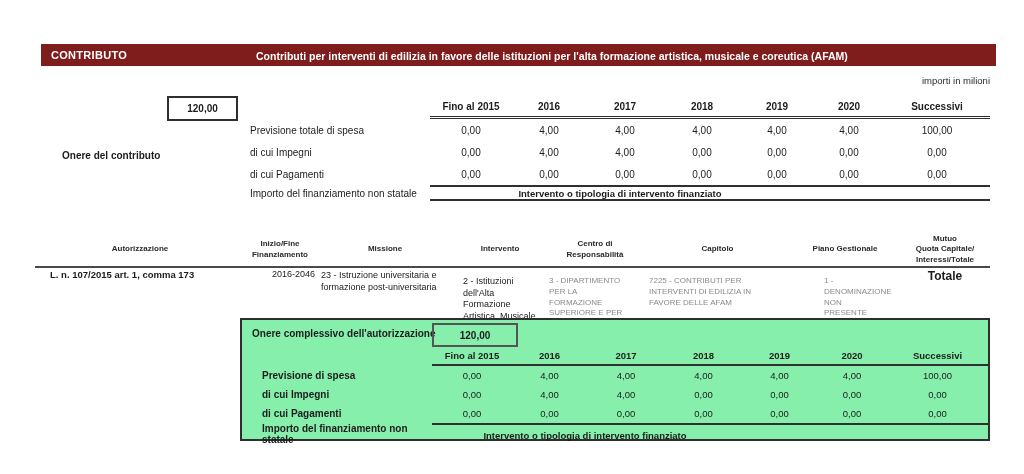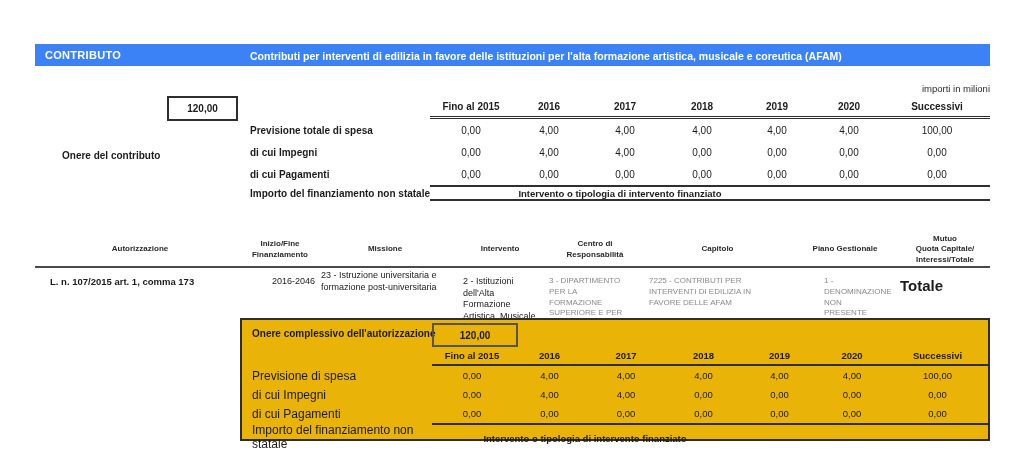--- a/index.html
+++ b/index.html
@@ -1,76 +1,76 @@
 <!DOCTYPE html>
 <html><head>
 <meta charset="utf-8">
 <style>
   html,body{margin:0;padding:0;background:#ffffff;}
   .page{position:relative;width:1024px;height:474px;background:#ffffff;overflow:hidden;
         font-family:"Liberation Sans",sans-serif;color:#1c1c1c;}
 
   
   .bar{position:absolute;left:35px;width:955px;color:#ffffff;font-weight:bold;}
-  .bar1{top:44px;height:22px;background:#3b82f6;font-size:11px;line-height:22px;}
+  .bar1{top:44px;height:22px;background:#7f1d1d;font-size:11px;line-height:22px;margin-left:6px;}
   .bar2{top:207px;height:21px;background:#8e8e8e;font-size:11px;line-height:21px;}
   .bar .seclabel{padding-left:10px;letter-spacing:.3px;}
   .bar .bartitle{position:absolute;left:215px;top:1px;font-size:10.5px;font-weight:bold;white-space:nowrap;}
 
-  .note{position:absolute;right:34px;top:83px;font-size:9.5px;color:#2a2a2a;}
+  .note{position:absolute;right:34px;top:75px;font-size:9.5px;color:#2a2a2a;}
 
   
   .onere-lbl{position:absolute;left:62px;top:102px;font-size:10px;font-weight:bold;margin-top:48px;}
   .onere-box{position:absolute;left:167px;top:96px;width:67px;height:21px;border:2px solid #2e2e2e;
              display:flex;align-items:center;justify-content:center;font-size:10px;font-weight:bold;background:#fff;}
 
   
   .ttable{position:absolute;left:250px;top:96px;width:740px;}
   .trow{display:grid;grid-template-columns:180px 560px;}
-  .tlabel{font-size:10px;font-weight:bold;display:flex;align-items:center;}
+  .tlabel{font-size:10px;font-weight:normal;display:flex;align-items:center;}
   .tnum{display:grid;grid-template-columns:82px 74px 78px 76px 74px 70px 106px;}
   .tcell{font-size:10px;display:flex;align-items:center;justify-content:center;text-align:center;}
   .thead{height:23px;}
   .thead .tnum{border-bottom:3px double #2f2f2f;}
   .thead .tcell{font-weight:bold;}
   .tdata{height:22px;}
   .tfin{height:16px;}
   .tfin .tlabel{align-items:center;}
   .merged-top{border-top:2px solid #2f2f2f;border-bottom:2px solid #2f2f2f;
               display:flex;align-items:center;justify-content:center;
               font-size:9.5px;font-weight:bold;padding-right:180px;box-sizing:border-box;}
 
   
   .opgrid{display:grid;grid-template-columns:210px 70px 140px 90px 100px 145px 110px 90px;}
   .opheads{position:absolute;left:35px;top:233px;width:955px;height:33px;align-items:center;
            border-bottom:2px solid #4a4a4a;}
   .ophead{font-size:8px;font-weight:bold;text-align:center;white-space:pre-line;line-height:1.3;color:#2a2a2a;}
 
   
   .oprow{position:absolute;left:35px;top:269px;width:955px;align-items:start;}
-  .opcell{font-size:9px;line-height:1.3;padding-top:7px;}
+  .opcell{font-size:9px;line-height:1.3;}
   .c-aut{padding-left:15px;font-weight:bold;font-size:9.5px;}
   .c-ini{text-align:right;}
   .c-mis{padding:1px 12px 0 6px;}
   .c-prg{padding:7px 2px 0 8px;}
   .gray{color:#8a8a8a;font-size:8px;line-height:1.35;}
   .c-cdr{padding:7px 14px 0 4px;}
   .c-cap{padding:7px 26px 0 4px;}
   .c-pgn{padding:7px 16px 0 6px;margin-left:28px;}
-  .c-mut{font-weight:bold;font-size:15px;}
+  .c-mut{text-align:center;font-weight:bold;font-size:12px;}
 
   
   .dbox{position:absolute;left:240px;top:318px;width:750px;height:123px;border:2px solid #2e2e2e;
-        box-sizing:border-box;background:#eab308;}
+        box-sizing:border-box;background:#86efac;}
   .donere{position:relative;height:26px;}
   .donere .dlbl{position:absolute;left:10px;top:8px;font-size:10px;font-weight:bold;}
   .donere .vbox{position:absolute;left:190px;top:3px;width:82px;height:20px;border:2px solid #555;
                 display:flex;align-items:center;justify-content:center;font-size:10px;font-weight:bold;}
   .drow{display:grid;grid-template-columns:190px 556px;}
-  .dlabel{font-size:12px;font-weight:normal;display:flex;align-items:center;padding-left:10px;box-sizing:border-box;}
+  .dlabel{font-size:10px;font-weight:bold;display:flex;align-items:center;padding-left:20px;box-sizing:border-box;}
   .dnum{display:grid;grid-template-columns:80px 75px 78px 77px 75px 70px 101px;}
   .dcell{font-size:9.5px;display:flex;align-items:center;justify-content:center;text-align:center;}
   .dhead{height:20px;}
   .dhead .dnum{border-bottom:2px solid #2f2f2f;}
   .dhead .dcell{font-weight:bold;}
   .ddata{height:19px;}
   .dfin{height:16px;}
   .merged-bot{border-top:2px solid #2f2f2f;display:flex;align-items:center;justify-content:center;
               font-size:9.5px;font-weight:bold;padding-right:250px;box-sizing:border-box;}
 </style>

